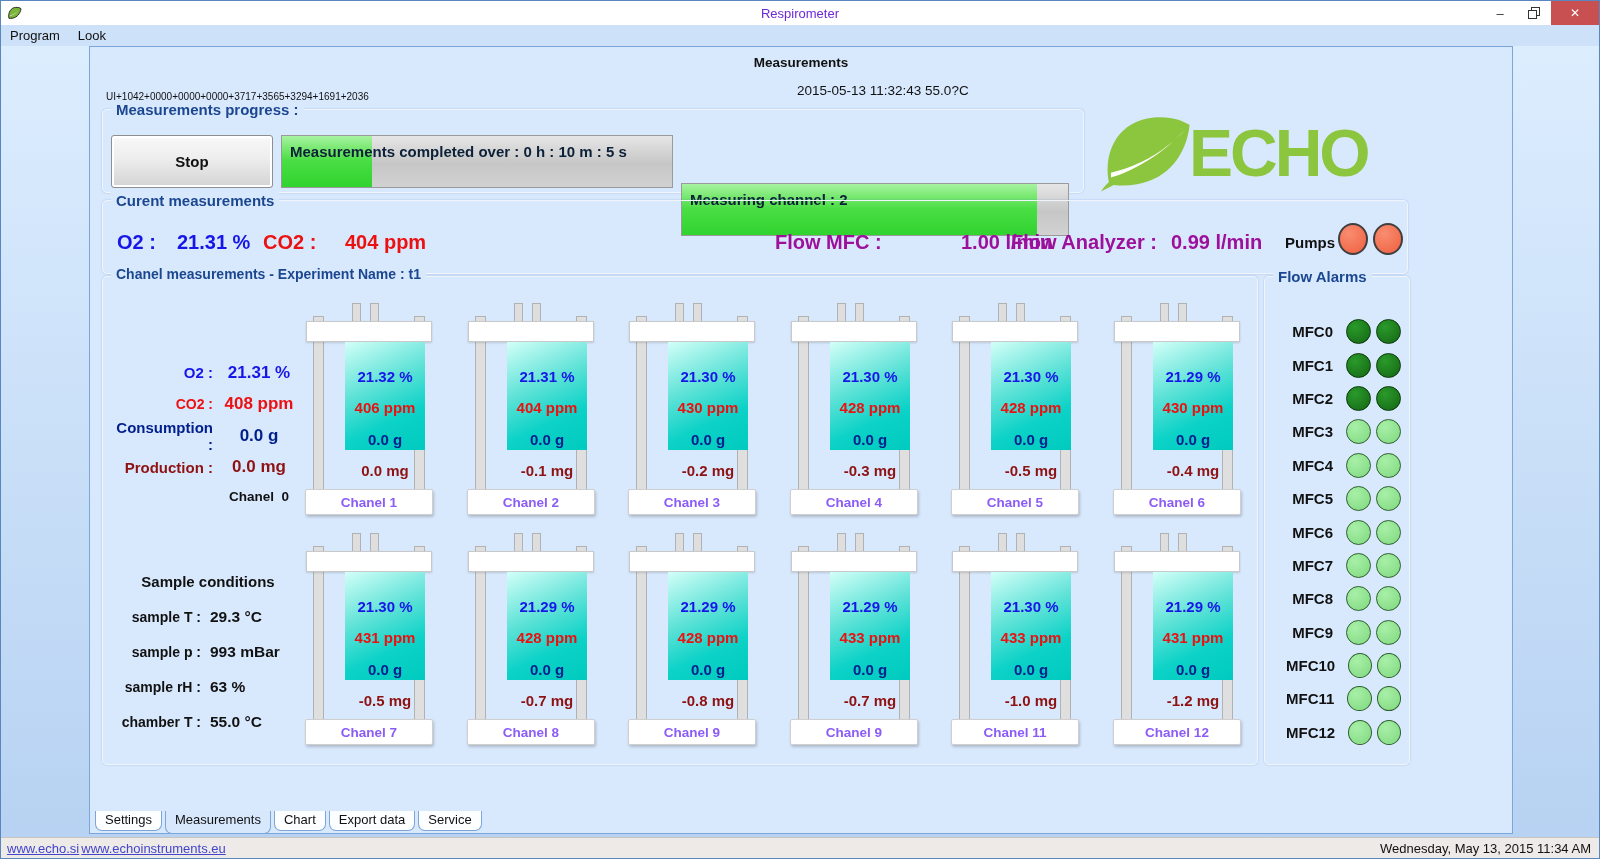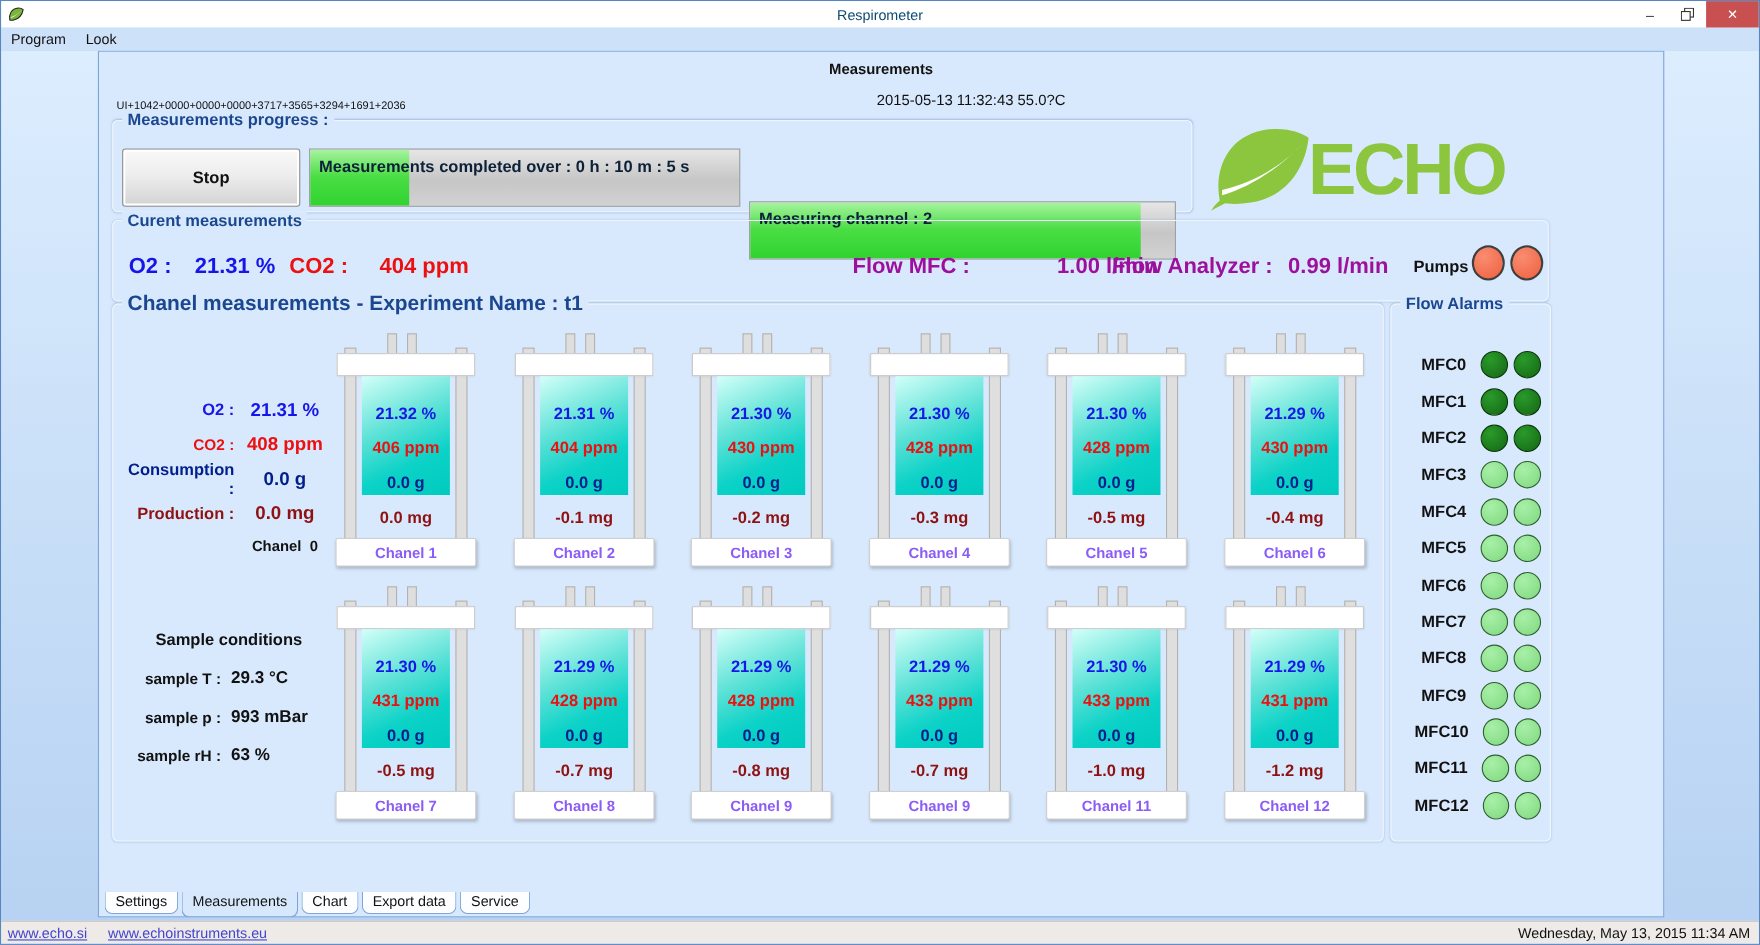--- a/index.html
+++ b/index.html
@@ -5,37 +5,37 @@
   * { margin:0; padding:0; box-sizing:border-box; }
   html,body { width:1600px; height:859px; }
   body {
     font-family:"Liberation Sans",sans-serif;
     position:relative; overflow:hidden;
     background:#b9d4f3; border:1px solid #5a86c0;
   }
   
   .titlebar { position:absolute; left:0; top:0; right:0; height:24px; background:#fff; display:flex; align-items:center; z-index:10; }
   .app-icon { margin-left:6px; display:flex; }
-  .titlebar-title { position:absolute; left:0; right:0; text-align:center; font-size:13px; color:#0c4a6e; }
+  .titlebar-title { position:absolute; left:0; right:0; text-align:center; font-size:13px; color:#6d28d9; }
   .win-controls { margin-left:auto; display:flex; height:100%; z-index:2; }
   .win-btn { width:34px; display:flex; align-items:center; justify-content:center; font-size:13px; color:#333; }
   .win-close { width:48px; background:#c85050; color:#fff; font-size:12px; }
   
   .menubar { position:absolute; top:24px; left:0; right:0; height:21px; background:#cde1f9; display:flex; align-items:center; font-size:13px; color:#111; z-index:9; }
   .menu-item { padding:0 9px; }
   
   .client { position:absolute; top:45px; left:0; right:0; bottom:21px; background:linear-gradient(#dcedfe,#b7d2f2); }
   .main-panel { position:absolute; left:88px; top:0; width:1424px; height:788px; background:#d9e9fd; border:1px solid #7ca6d9; }
   .panel-title { position:absolute; top:8px; left:0; right:0; text-align:center; font-weight:bold; font-size:13.5px; color:#111; }
   .ui-string { position:absolute; left:16px; top:44px; font-size:10px; color:#111; }
   .timestamp { position:absolute; left:707px; top:36px; font-size:13.5px; color:#111; }
   
   .groupbox { position:absolute; border:1px solid #f0f5fc; border-radius:5px; box-shadow:0 0 2px rgba(110,150,200,.55); }
   .legend { position:absolute; top:-9px; left:8px; background:#d9e9fd; padding:0 5px; font-weight:bold; font-size:15px; color:#1b4790; white-space:nowrap; }
-  .legend-lg { font-size:19px; top:-11px; }
+  .legend-lg { font-size:14px; top:-11px; }
   
   #gb-progress { left:12px; top:62px; width:982px; height:84px; }
   .stop-btn { position:absolute; left:8px; top:25px; width:162px; height:53px;
     background:linear-gradient(#f9f9f9,#ededed 45%,#d3d3d3); border:1px solid #8f8f8f; border-radius:3px;
     box-shadow:inset 0 0 0 2px #fff; font-weight:bold; font-size:15px; color:#111;
     display:flex; align-items:center; justify-content:center; cursor:default; }
   .pbar { position:absolute; top:25px; height:53px; background:linear-gradient(#e6e6e6,#c6c6c6 55%,#d2d2d2); border:1px solid #9a9a9a; overflow:hidden; }
   #pbar-completed { left:178px; width:392px; }
   #pbar-channel { left:578px; width:388px;margin-top:48px; }
   .pfill { position:absolute; left:0; top:0; bottom:0; background:linear-gradient(#a8f3a0,#4ade44 48%,#30d330); }
@@ -67,21 +67,21 @@
   .sample-label { width:96px; text-align:right; font-weight:bold; font-size:14px; color:#111; }
   .sample-value { margin-left:9px; font-weight:bold; font-size:15.5px; color:#111; }
   .bottles-area { position:absolute; left:0; top:0; right:0; bottom:0; }
   
   .bottle { position:absolute; width:128px; height:212px; }
   .tube { position:absolute; top:0; width:9px; height:26px; background:#dedede; border:1px solid #b2b2b2; }
   .tube-a{left:47px} .tube-b{left:65px}
   .rail { position:absolute; top:13px; width:11px; height:177px; background:#dfdfdf; border:1px solid #b2b2b2; }
   .rail-l{left:8px} .rail-r{left:109px}
   .cap { position:absolute; left:1px; top:18px; width:126px; height:21px; background:#fff; border:1px solid #c9c9c9; box-shadow:0 1px 2px rgba(0,0,0,.15); }
-  .bbody { position:absolute; left:24px; top:39px; width:80px; height:108px;
+  .bbody { position:absolute; left:40px; top:39px; width:80px; height:108px;
     background:linear-gradient(155deg,#d2fff8 0%,#5fe2d7 40%,#0cd2c7 70%,#00cabf 100%); }
   .bv { position:absolute; left:-12px; width:104px; text-align:center; font-weight:bold; font-size:15px; white-space:nowrap; }
   .bv-o2{top:26px;color:#1616e8} .bv-co2{top:57px;color:#ec1111}
   .bv-cons{top:89px;color:#001e8c} .bv-prod{top:120px;color:#8e1212}
   .blabel { position:absolute; left:0; top:186px; width:128px; height:26px; background:#fff; border:1px solid #cfcfcf; border-radius:2px;
     box-shadow:1px 2px 3px rgba(0,0,0,.2); display:flex; align-items:center; justify-content:center; font-weight:bold; font-size:13.5px; color:#8b5cf6; }
   
   #gb-alarms { left:1174px; top:229px; width:146px; height:489px; }
   .mfc-list { position:absolute; left:0; top:38px; right:8px; }
   .mfc-row { display:flex; align-items:center; justify-content:flex-end; height:33.4px;padding-left:21px; }
@@ -90,21 +90,21 @@
   .led.active { background:radial-gradient(circle at 35% 30%,#2a9a2a,#146614); border:1px solid #083808; }
   .led.idle { background:radial-gradient(circle at 35% 30%,#a8f0a8,#7fd87f); border:1px solid #2d5e2d; }
   
   .tabstrip { position:absolute; left:5px; bottom:-1px; display:flex; align-items:flex-start; z-index:3; }
   .tab { background:#fdfeff; border:1px solid #7ca6d9; border-top:none; border-radius:0 0 7px 7px;
     padding:1px 9px 3px; margin-right:3px; font-size:13px; color:#111; cursor:default; }
   .tab.active { background:#d7e8fc; padding-bottom:6px; }
   
   .statusbar { position:absolute; left:0; bottom:0; width:1600px; height:21px; background:#edeae7; border-top:1px solid #c8c4c0;
     display:flex; align-items:center; font-size:13px; z-index:10; }
-  .status-links { margin-left:6px; display:flex; gap:19px; }
+  .status-links { margin-left:6px; display:flex; gap:2px; }
   .status-link { color:#4444cc; text-decoration:underline; cursor:pointer; }
   .status-date { margin-left:auto; margin-right:10px; color:#111; }
 </style>
 </head>
 <body>
 
 <div class="titlebar">
   <span class="app-icon">
     <svg viewBox="0 0 16 16" width="15" height="15">
         <path d="M2 13 C1 7 4 2 9 1.5 C12 1.2 14 2 15 3 C14 8 11 12 6 13 C4.5 13.3 3 13.3 2 13Z" fill="#7ab53a" stroke="#222" stroke-width="1"></path>
@@ -203,20 +203,24 @@
     <span class="sample-value">29.3 °C</span>
   </div>
             <div class="sample-row">
     <span class="sample-label">sample p :</span>
     <span class="sample-value">993 mBar</span>
   </div>
             <div class="sample-row">
     <span class="sample-label">sample rH :</span>
     <span class="sample-value">63 %</span>
   </div>
+            <div class="sample-row">
+    <span class="sample-label">chamber T :</span>
+    <span class="sample-value">55.0 °C</span>
+  </div>
           </div>
       </div>
 
       <div class="bottles-area">
           <div class="bottle" style="left: 202px; top: 26px;">
     <div class="tube tube-a"></div>
     <div class="tube tube-b"></div>
     <div class="rail rail-l"></div>
     <div class="rail rail-r"></div>
     <div class="cap"></div>

